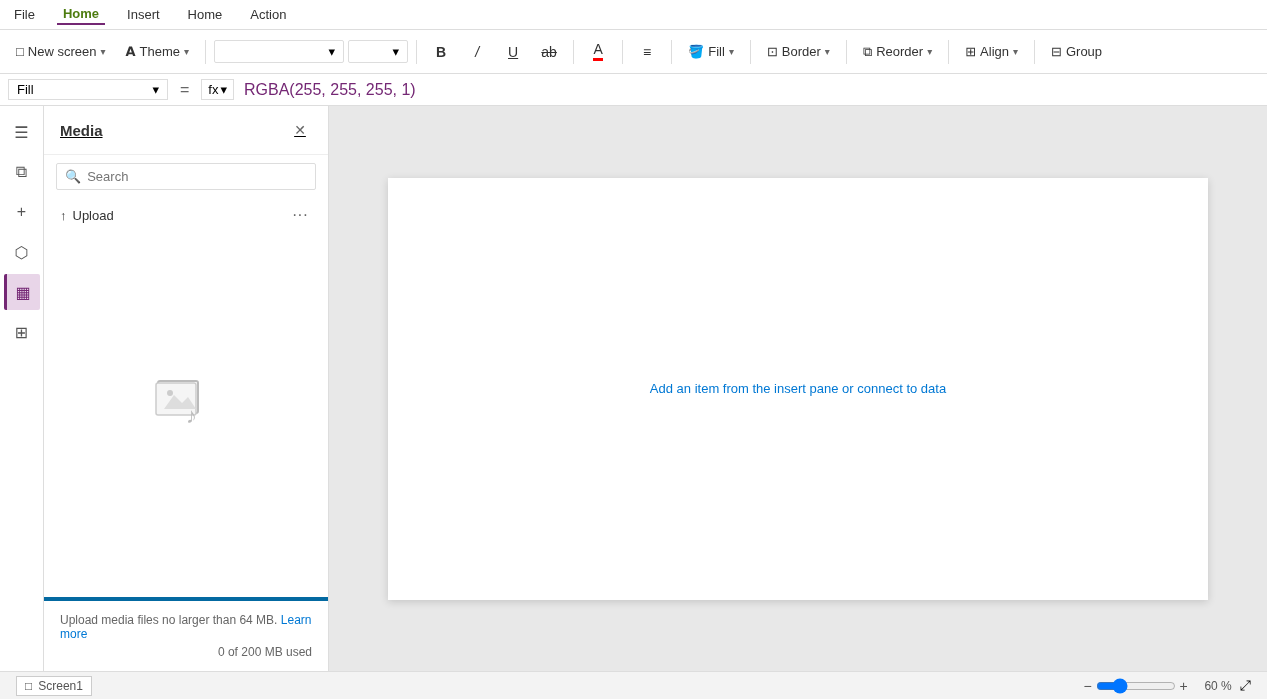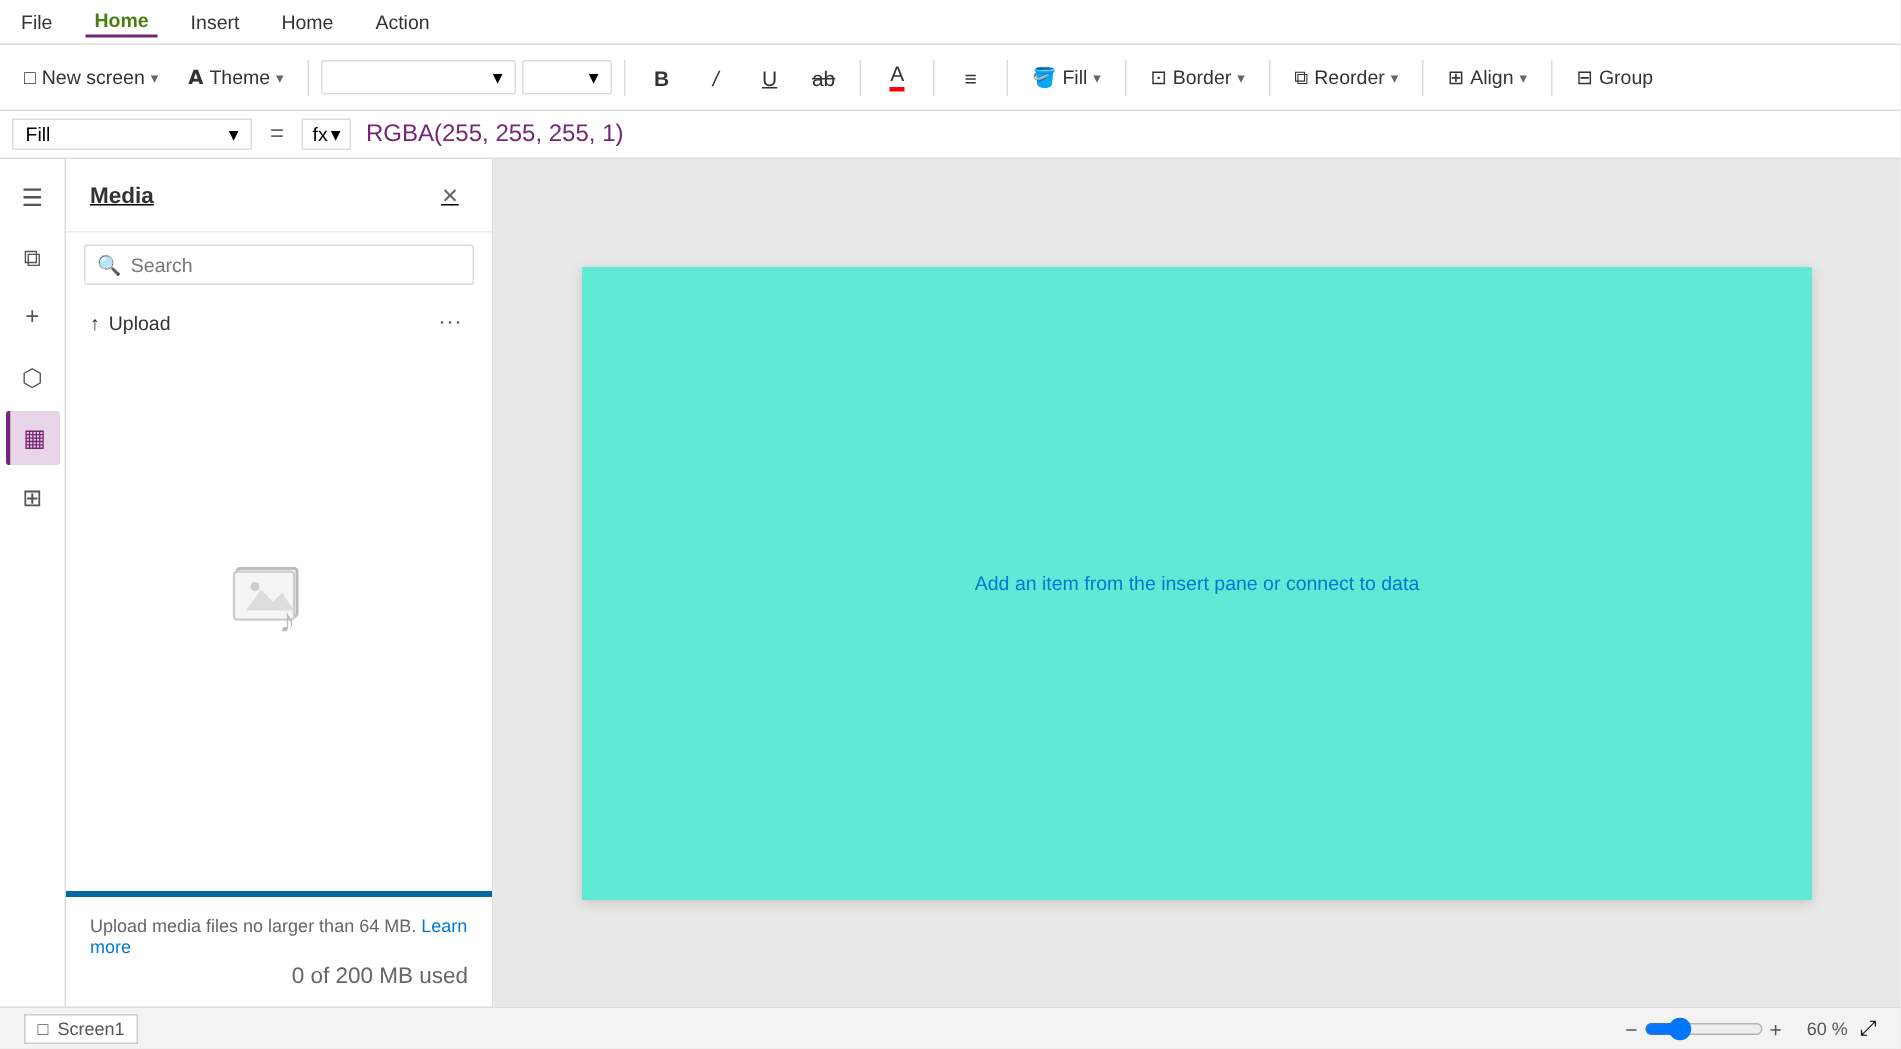--- a/index.html
+++ b/index.html
@@ -101,29 +101,29 @@
     .media-empty {
       flex: 1; display: flex; flex-direction: column; align-items: center; justify-content: center;
       padding: 24px; text-align: center; color: #888;
     }
     .media-empty-icon { font-size: 48px; margin-bottom: 16px; color: #bbb; }
     .media-empty-text { font-size: 13px; line-height: 1.5; color: #555; }
     .media-footer {
       padding: 12px 16px; border-top: 4px solid #0369a1; font-size: 12px; color: #666;
     }
     .media-footer a { color: #0078d4; cursor: pointer; text-decoration: none; }
-    .media-footer .storage { text-align: right; font-size: 15px; color: #666; margin-top: 4px; }
+    .media-footer .storage { text-align: right; font-size: 12px; color: #666; margin-top: 4px; }
 
     
     .canvas-area {
       flex: 1; background: #e8e8e8; display: flex; flex-direction: column;
       align-items: center; justify-content: center; position: relative; overflow: hidden;
     }
     .canvas-frame {
-      background: #5eead4; box-shadow: 0 2px 8px rgba(0,0,0,0.15);
+      background: #ffffff; box-shadow: 0 2px 8px rgba(0,0,0,0.15);
       width: 820px; height: 422px; display: flex; align-items: center; justify-content: center;
     }
     .canvas-hint { font-size: 13px; color: #0078d4; }
     .canvas-hint a { color: #0078d4; cursor: pointer; }
 
     
     .status-bar {
       height: 28px; background: #f3f3f3; border-top: 1px solid #ddd;
       display: flex; align-items: center; justify-content: space-between;
       padding: 0 16px; font-size: 12px; color: #555;

